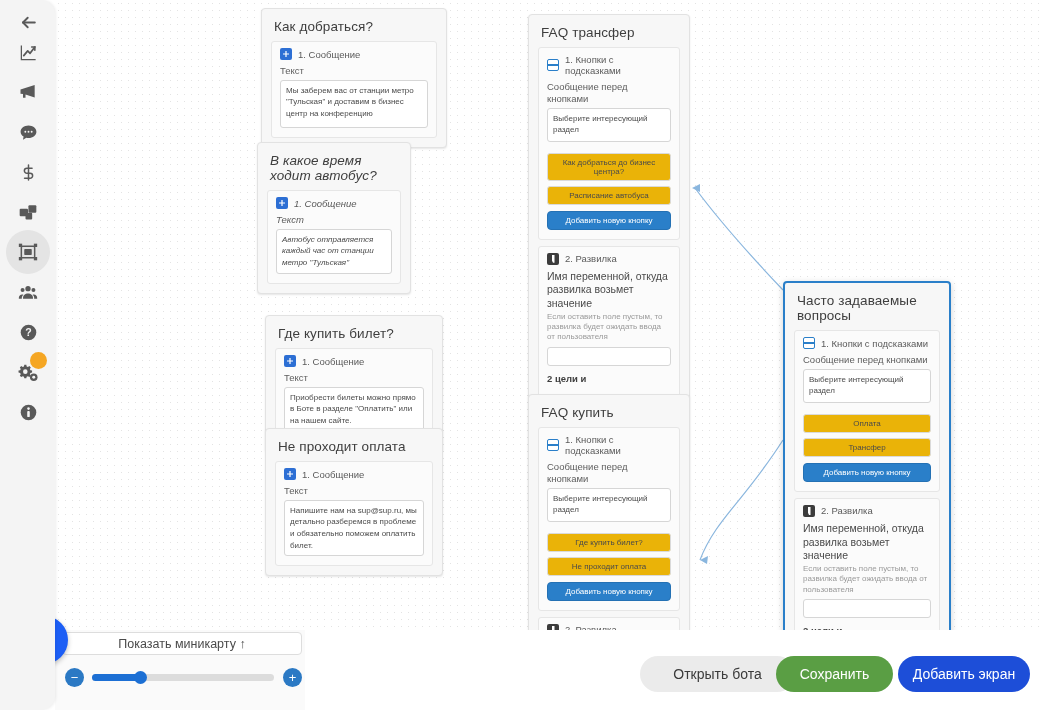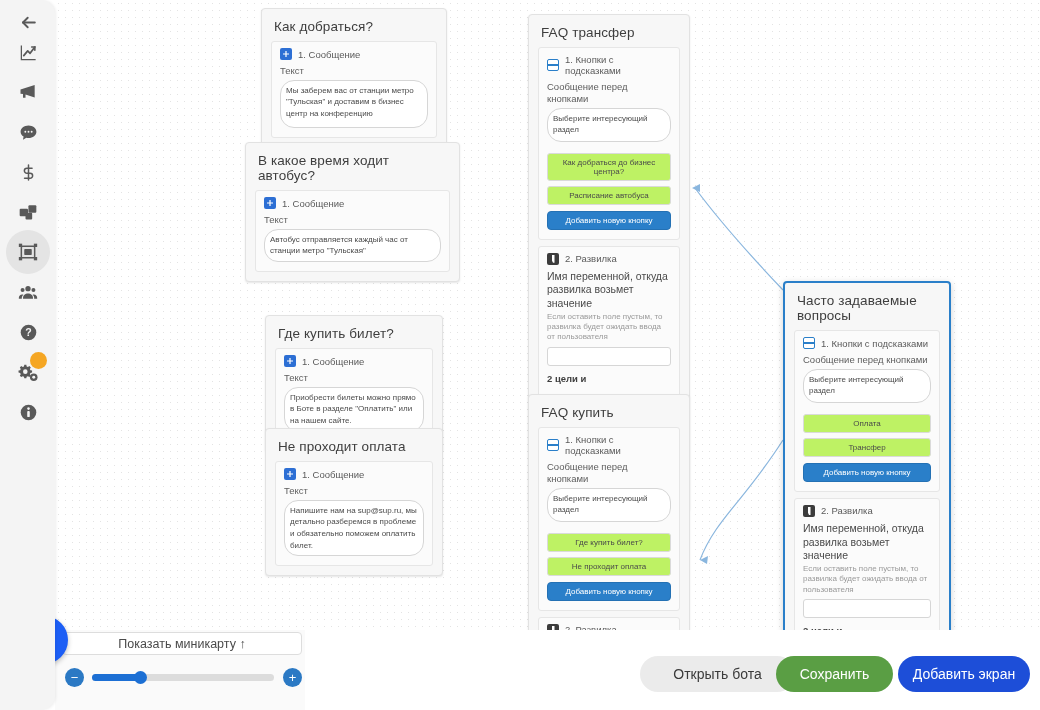--- a/index.html
+++ b/index.html
@@ -82,23 +82,23 @@
     clip-path:polygon(0 0,100% 0,100% 62%,100% 62%,100% 100%,50% 100%,0 62%,0 0);}
   .lbl{font-size:9.5px;color:#5d5d5d;margin:5px 0 3px 0;line-height:1.25;}
   .lbl-big{font-size:10.5px;color:#4a4a4a;line-height:1.3;margin:4px 0 1px 0;}
   .hint{font-size:8px;color:#9a9a9a;line-height:1.3;margin-bottom:4px;}
   .bold{font-weight:bold;font-size:9.5px;color:#3f3f3f;margin:7px 0 20px 0;}
   .tfield{
     background:#fff;border:1px solid #d6d6d6;border-radius:3px;
     font-size:8px;color:#4a4a4a;line-height:1.45;
     padding:4px 5px;width:100%;
   }
-  .tarea{min-height:34px;border-radius:14px;}
+  .tarea{min-height:34px;}
   .btn-opt{
-    background:#bef264;border:1px solid #dadada;border-radius:3px;
+    background:#eab308;border:1px solid #dadada;border-radius:3px;
     font-size:8px;color:#4a4a4a;text-align:center;
     padding:4px 5px;margin-top:5px;width:100%;
   }
   .btn-blue{
     background:#2a7fc9;border:1px solid #2471b4;border-radius:4px;
     color:#fff;font-size:8px;text-align:center;
     padding:4px 7px;margin:6px auto 0 auto;display:block;width:auto;
   }
   .row-sel{display:flex;align-items:stretch;gap:4px;margin-top:2px;}
   .sel{
@@ -277,21 +277,21 @@
     <div class="block">
       <div class="block-head">
         <span class="ic ic-msg"></span>
         <span>1. Сообщение</span>
       </div>
       <div class="lbl">Текст</div>
       <div class="tfield tarea" style="min-height:48px;">Мы заберем вас от станции метро "Тульская" и доставим в бизнес центр на конференцию</div>
     </div>
   </div>
 
-  <div class="card" style="left:190px;top:142px;width:215px;">
+  <div class="card" style="left:202px;top:142px;width:154px;font-style:italic;">
     <div class="card-title">В какое время ходит автобус?</div>
     <div class="block">
       <div class="block-head">
         <span class="ic ic-msg"></span>
         <span>1. Сообщение</span>
       </div>
       <div class="lbl">Текст</div>
       <div class="tfield tarea" style="min-height:33px;">Автобус отправляется каждый час от станции метро "Тульская"</div>
     </div>
   </div>

